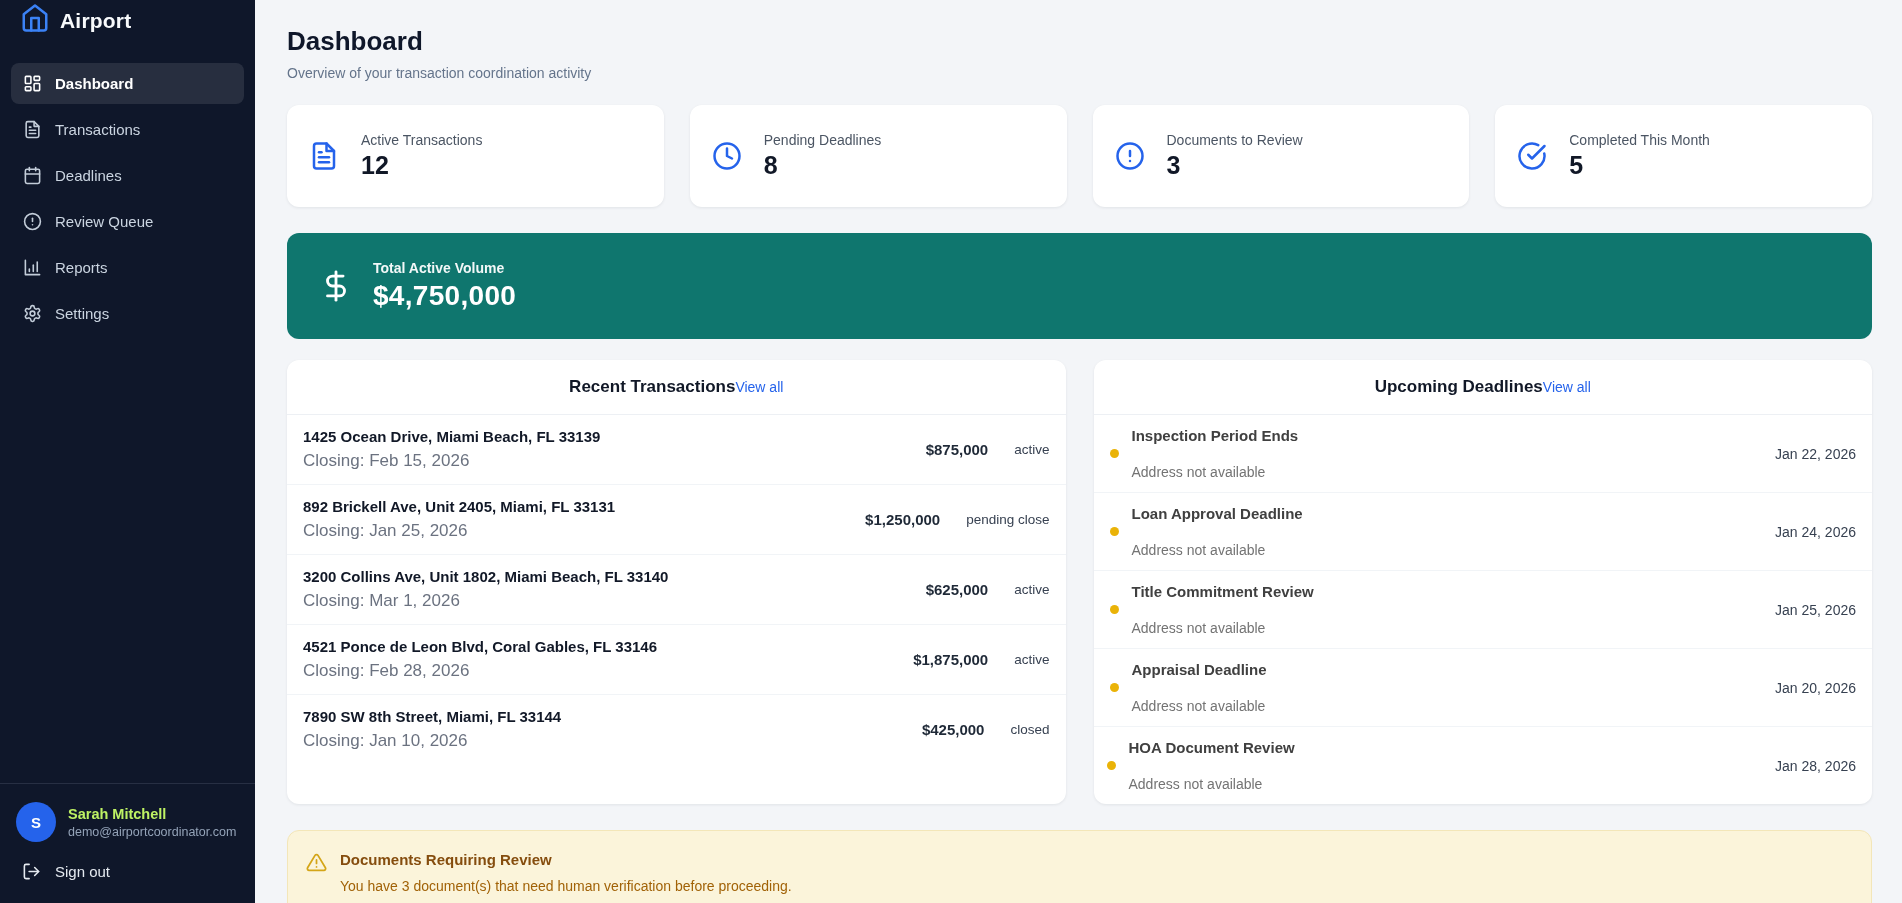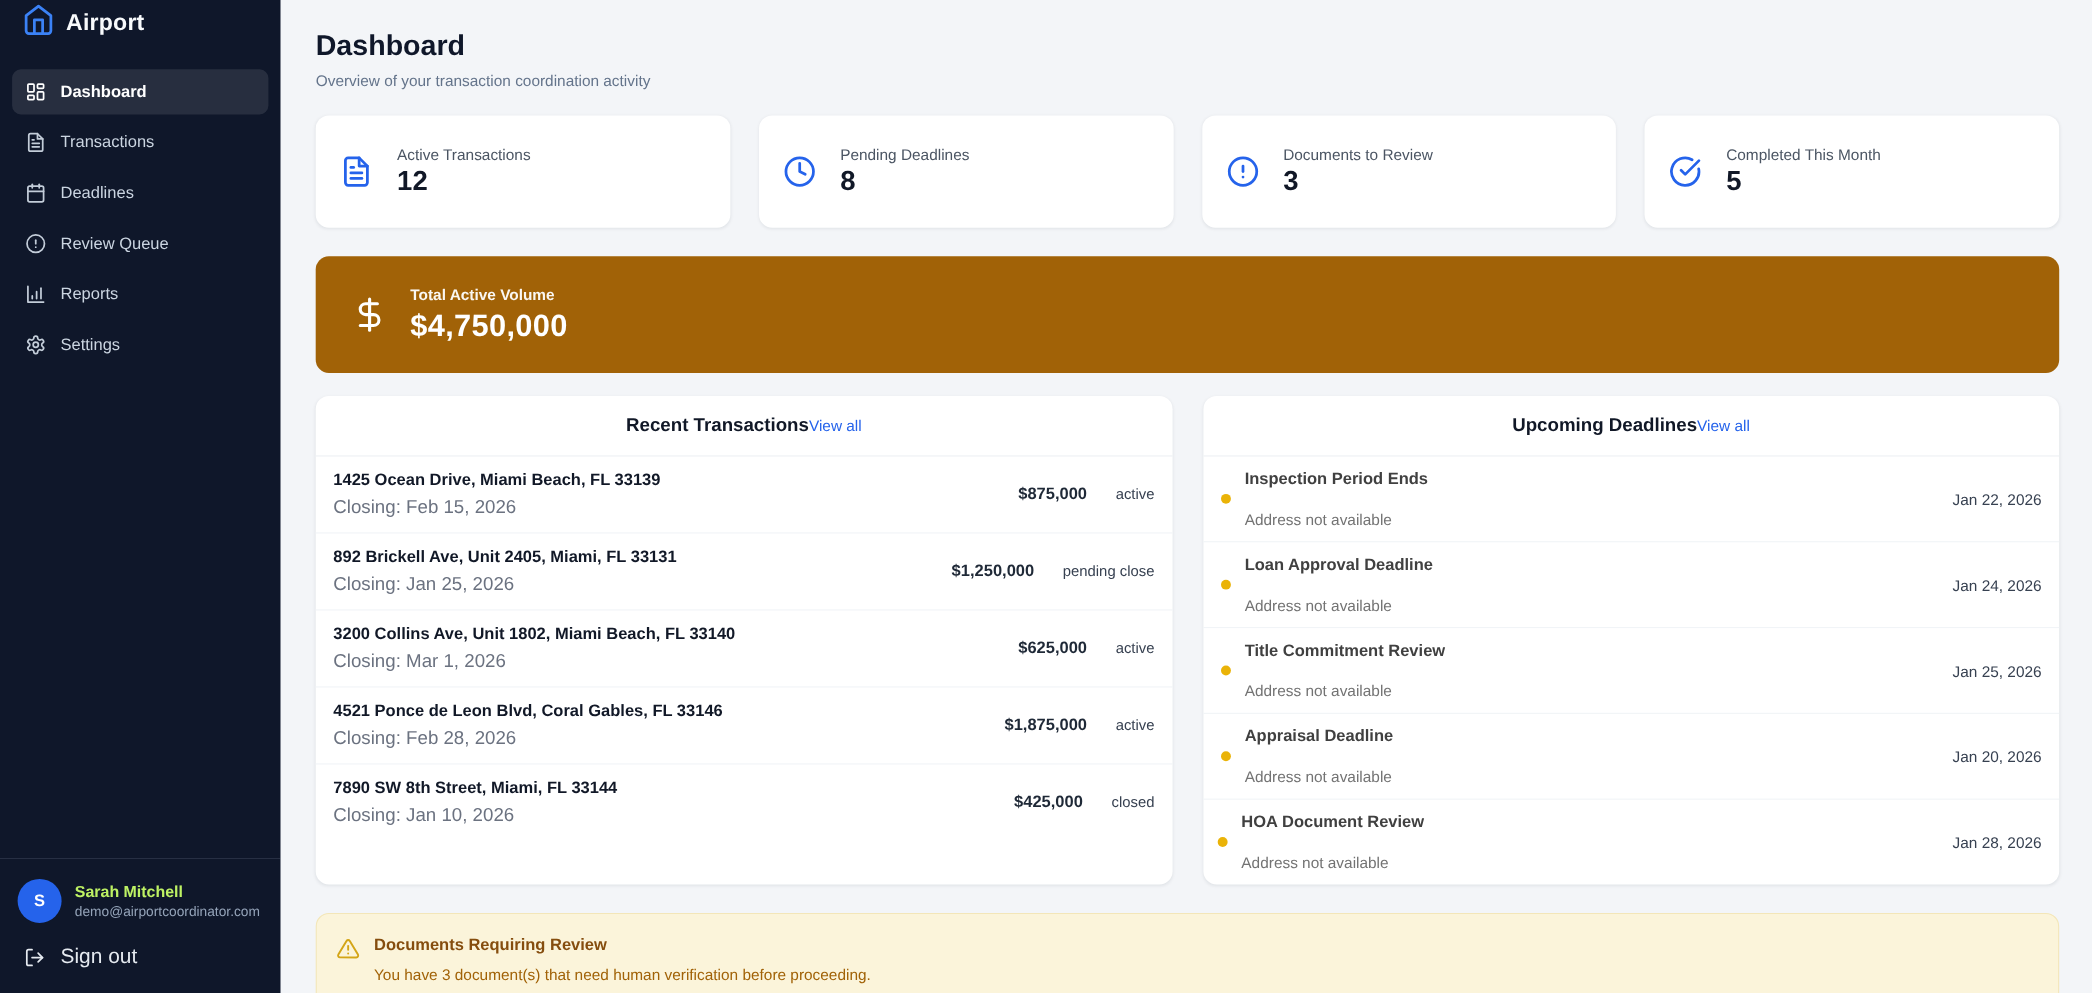--- a/index.html
+++ b/index.html
@@ -39,41 +39,41 @@
   .avatar {
     width: 40px; height: 40px; border-radius: 50%;
     background: #2563eb; color: #fff;
     display: flex; align-items: center; justify-content: center;
     font-size: 15px; font-weight: 600;
   }
   .user-name { color: #bef264; font-size: 14.5px; font-weight: 700; }
   .user-email { color: #94a3b8; font-size: 12.5px; margin-top: 3px; }
   .signout-row {
     margin-top: 20px; display: flex; align-items: center; gap: 14px;
-    color: #e5eaf0; font-size: 19px; font-weight: 500; cursor: pointer; padding-left: 6px;
+    color: #e5eaf0; font-size: 15px; font-weight: 500; cursor: pointer; padding-left: 6px;
   }
 
   
   .main { flex: 1; padding: 26px 30px 0 32px; overflow: hidden; }
   .page-title { font-size: 26px; font-weight: 700; color: #0f172a; }
   .page-subtitle { font-size: 14px; color: #64748b; margin-top: 8px; }
 
   .stats-row { display: grid; grid-template-columns: repeat(4, 1fr); gap: 26px; margin-top: 24px; }
   .stat-card {
     background: #fff; border-radius: 12px; height: 102px;
     box-shadow: 0 1px 3px rgba(16,24,40,0.08);
     display: flex; align-items: center; gap: 22px; padding: 0 22px;
   }
   .stat-icon { color: #2563eb; flex-shrink: 0; }
   .stat-label { font-size: 14px; color: #4b5563; }
   .stat-value { font-size: 25px; font-weight: 700; color: #111827; margin-top: 3px; }
 
   .volume-banner {
     margin-top: 26px; height: 106px; border-radius: 12px;
-    background: #a16207; color: #fff;
+    background: #0f766e; color: #fff;
     display: flex; align-items: center; gap: 20px; padding: 0 32px;
   }
   .volume-label { font-size: 14px; font-weight: 600; color: rgba(255,255,255,0.95); }
   .volume-value { font-size: 28px; font-weight: 700; margin-top: 4px; letter-spacing: .3px; }
 
   .panels-row { display: grid; grid-template-columns: 1fr 1fr; gap: 28px; margin-top: 21px; }
   .panel { background: #fff; border-radius: 12px; box-shadow: 0 1px 3px rgba(16,24,40,0.08); display: flex; flex-direction: column; }
   .panel-header {
     display: flex; align-items: center; justify-content: center;
     padding: 17px 16px; border-bottom: 1px solid #edf0f4;

